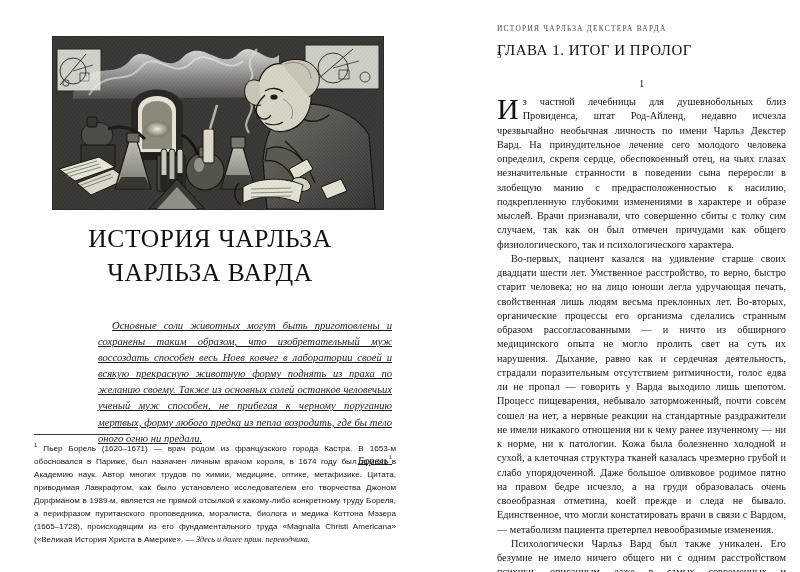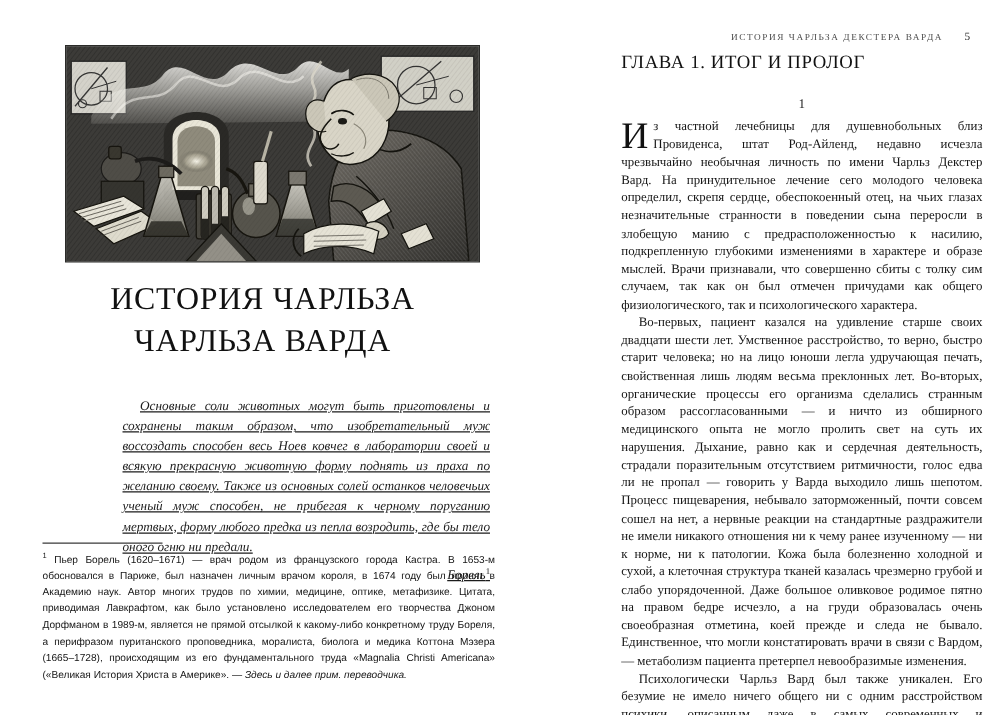--- a/index.html
+++ b/index.html
@@ -100,43 +100,44 @@
     font-family: "Liberation Sans", sans-serif;
     font-size: 8.1px;
     line-height: 1.62;
     text-align: justify;
     color: #141414;
   }
   .footnote sup {
     font-size: 6px;
     vertical-align: super;
   }
-  .footnote .it { font-style: italic; }
+  .footnote .it { font-style: italic; font-family: Liberation Serif, serif; }
 
   
   .page-right {
     position: relative;
     width: 380px;
     height: 572px;
     box-sizing: border-box;
   }
 
   .running-head {
     position: absolute;
     left: 77px;
     right: 24px;
     top: 24px;
     display: flex;
     align-items: baseline;
-    justify-content: flex-end;
+    justify-content: flex-start;
     gap: 17px;
     font-family: "Liberation Serif", serif;
     font-size: 7.4px;
     letter-spacing: 1.25px;
     color: #4c4c4c;
+    flex-direction: column;
   }
   .running-head .folio {
     font-size: 9px;
     letter-spacing: 0;
     color: #2a2a2a;
   }
 
   .chapter-title {
     position: absolute;
     left: 77px;

